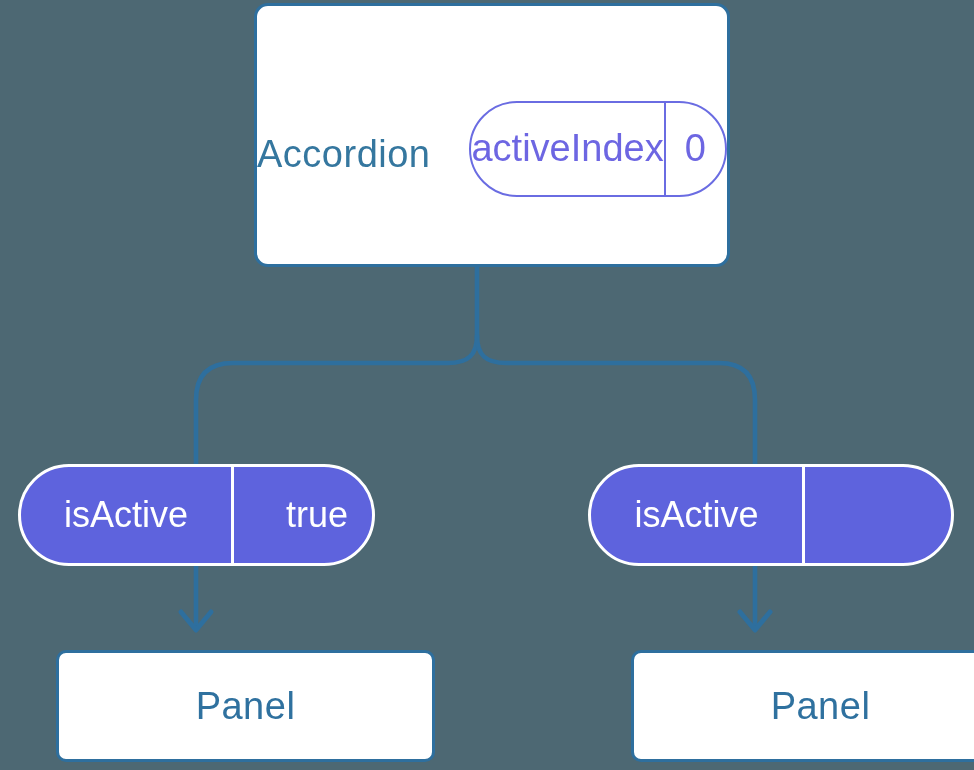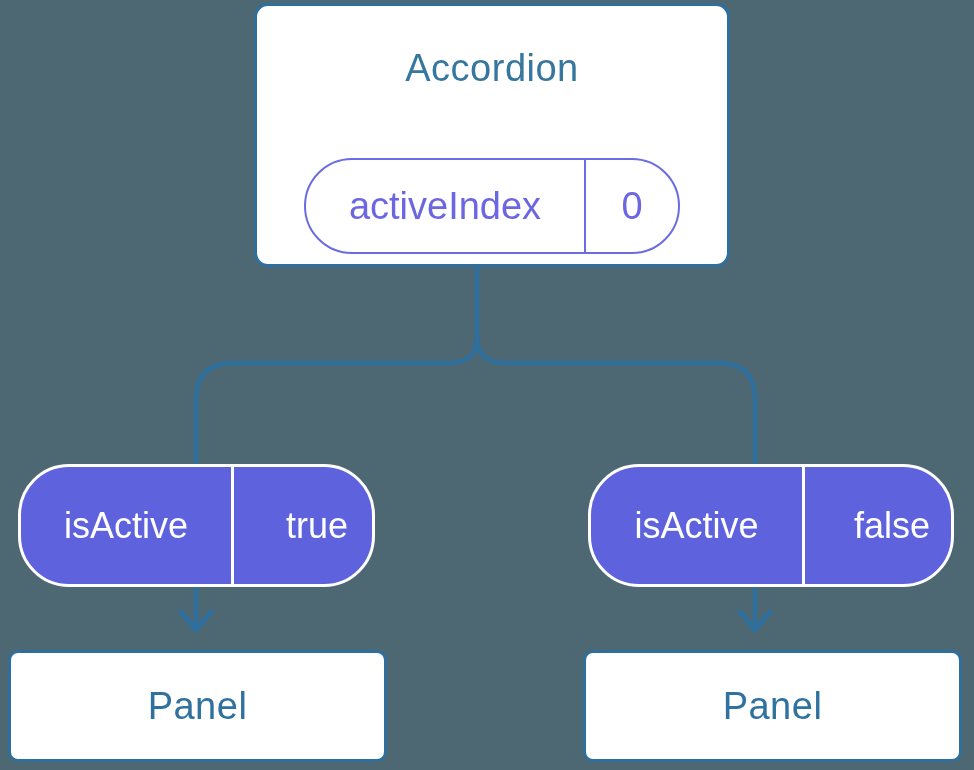--- a/index.html
+++ b/index.html
@@ -27,21 +27,21 @@
   .card {
     position: absolute;
     box-sizing: border-box;
     background: #ffffff;
     border: 3px solid #2e6f9e;
     z-index: 2;
   }
   .root-card {
     left: 254px; top: 3px; width: 476px; height: 264px;
     border-radius: 14px;
-    display: flex; flex-direction: column; align-items: center; gap: 39px;
+    display: flex; flex-direction: row; align-items: center; gap: 39px;
   }
   .root-title {
     margin-top: 38px;
     font-size: 38px; font-weight: 500; line-height: 48px;
     color: #35779f;
     letter-spacing: 0.5px;
   }
   .outline-pill {
     box-sizing: border-box;
     margin-top: 27px;
@@ -61,21 +61,21 @@
   .outline-pill .seg-right {
     width: 92px;
     display: flex; align-items: center; justify-content: center;
   }
 
   
   .filled-pill {
     position: absolute;
     box-sizing: border-box;
     z-index: 3;
-    height: 123px;
+    height: 102px;
     background: #5e63dd;
     border: 3px solid #ffffff;
     border-radius: 51px;
     display: flex; align-items: stretch;
     overflow: hidden;
     color: #ffffff; font-size: 36px;
   }
   .filled-pill .seg-left {
     display: flex; align-items: center; justify-content: center;
     border-right: 3px solid #ffffff;
@@ -88,20 +88,21 @@
   .pill-true  .seg-left { width: 210px; }
   .pill-false { left: 588px; top: 464px; width: 366px; }
   .pill-false .seg-left { width: 211px; }
 
   
   .panel-card {
     border-radius: 10px;
     display: flex; align-items: center; justify-content: center;
     font-size: 38px; font-weight: 500; color: #2f719f;
     letter-spacing: 0.5px;
+    margin-left: 48px;
   }
   .panel-left  { left: 8px;   top: 650px; width: 379px; height: 112px; }
   .panel-right { left: 583px; top: 650px; width: 379px; height: 112px; }
 </style>
 </head>
 <body>
 
 <div class="stage">
 
   <svg class="connectors" width="974" height="770" viewBox="0 0 974 770">
@@ -120,21 +121,20 @@
     </div>
   </div>
 
   <div class="filled-pill pill-true">
     <span class="seg-left">isActive</span>
     <span class="seg-right">true</span>
   </div>
 
   <div class="filled-pill pill-false">
     <span class="seg-left">isActive</span>
-    <span class="seg-right">false</span>
   </div>
 
   <div class="card panel-card panel-left">
     <span>Panel</span>
   </div>
 
   <div class="card panel-card panel-right">
     <span>Panel</span>
   </div>
 

